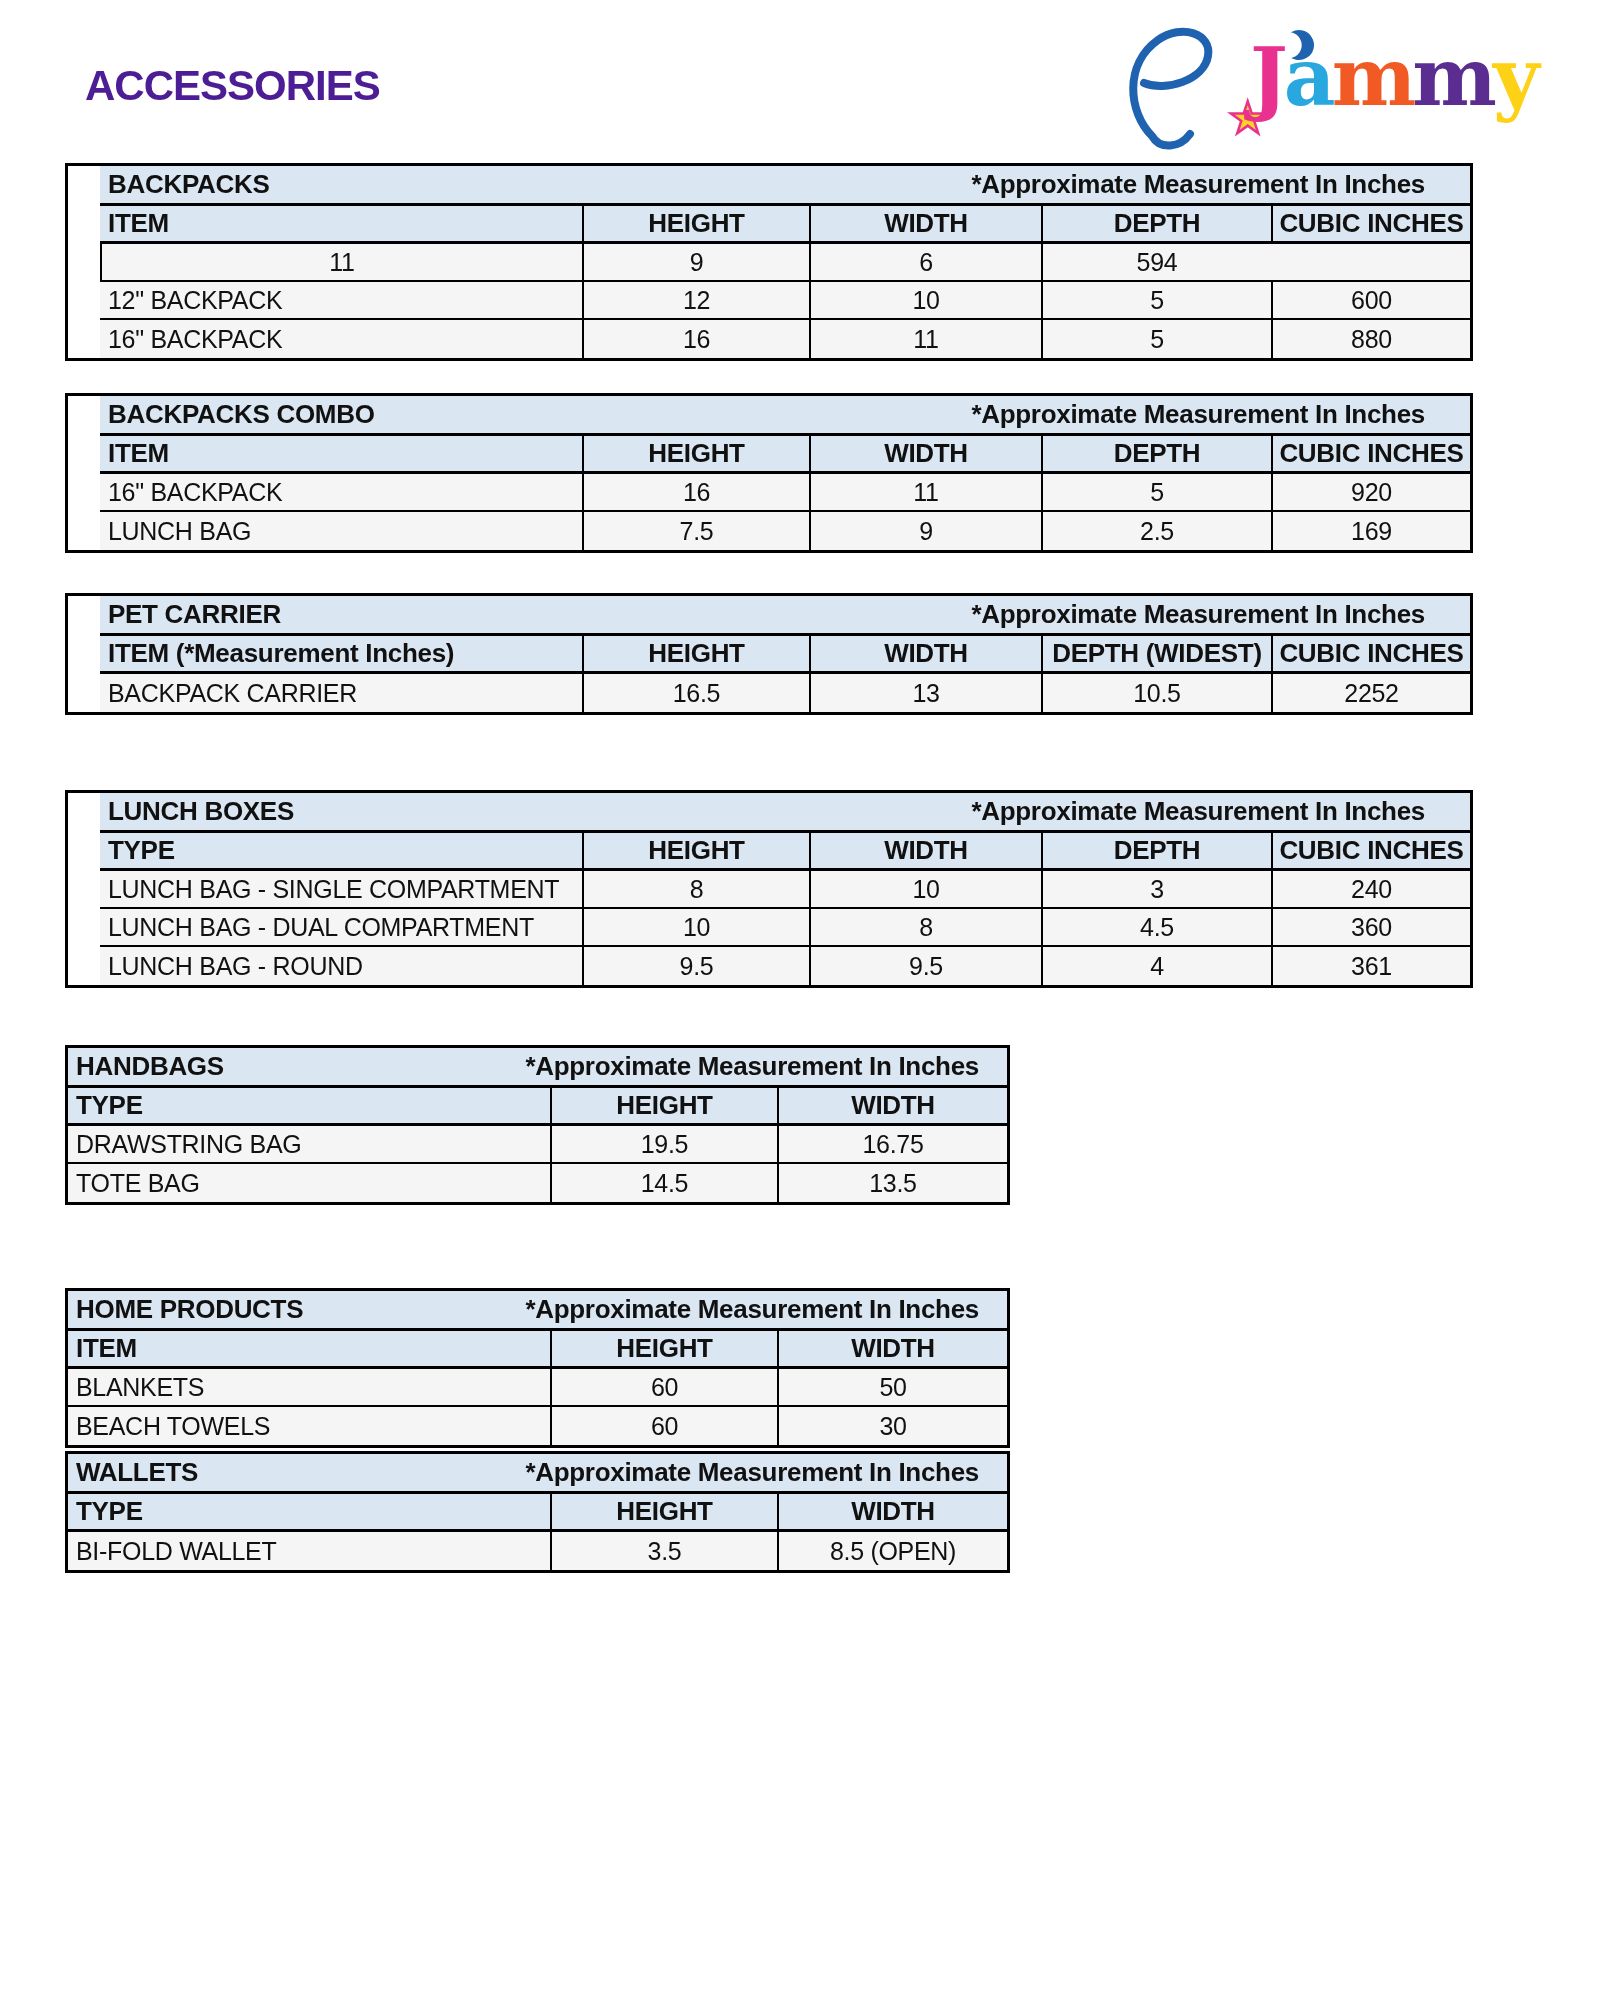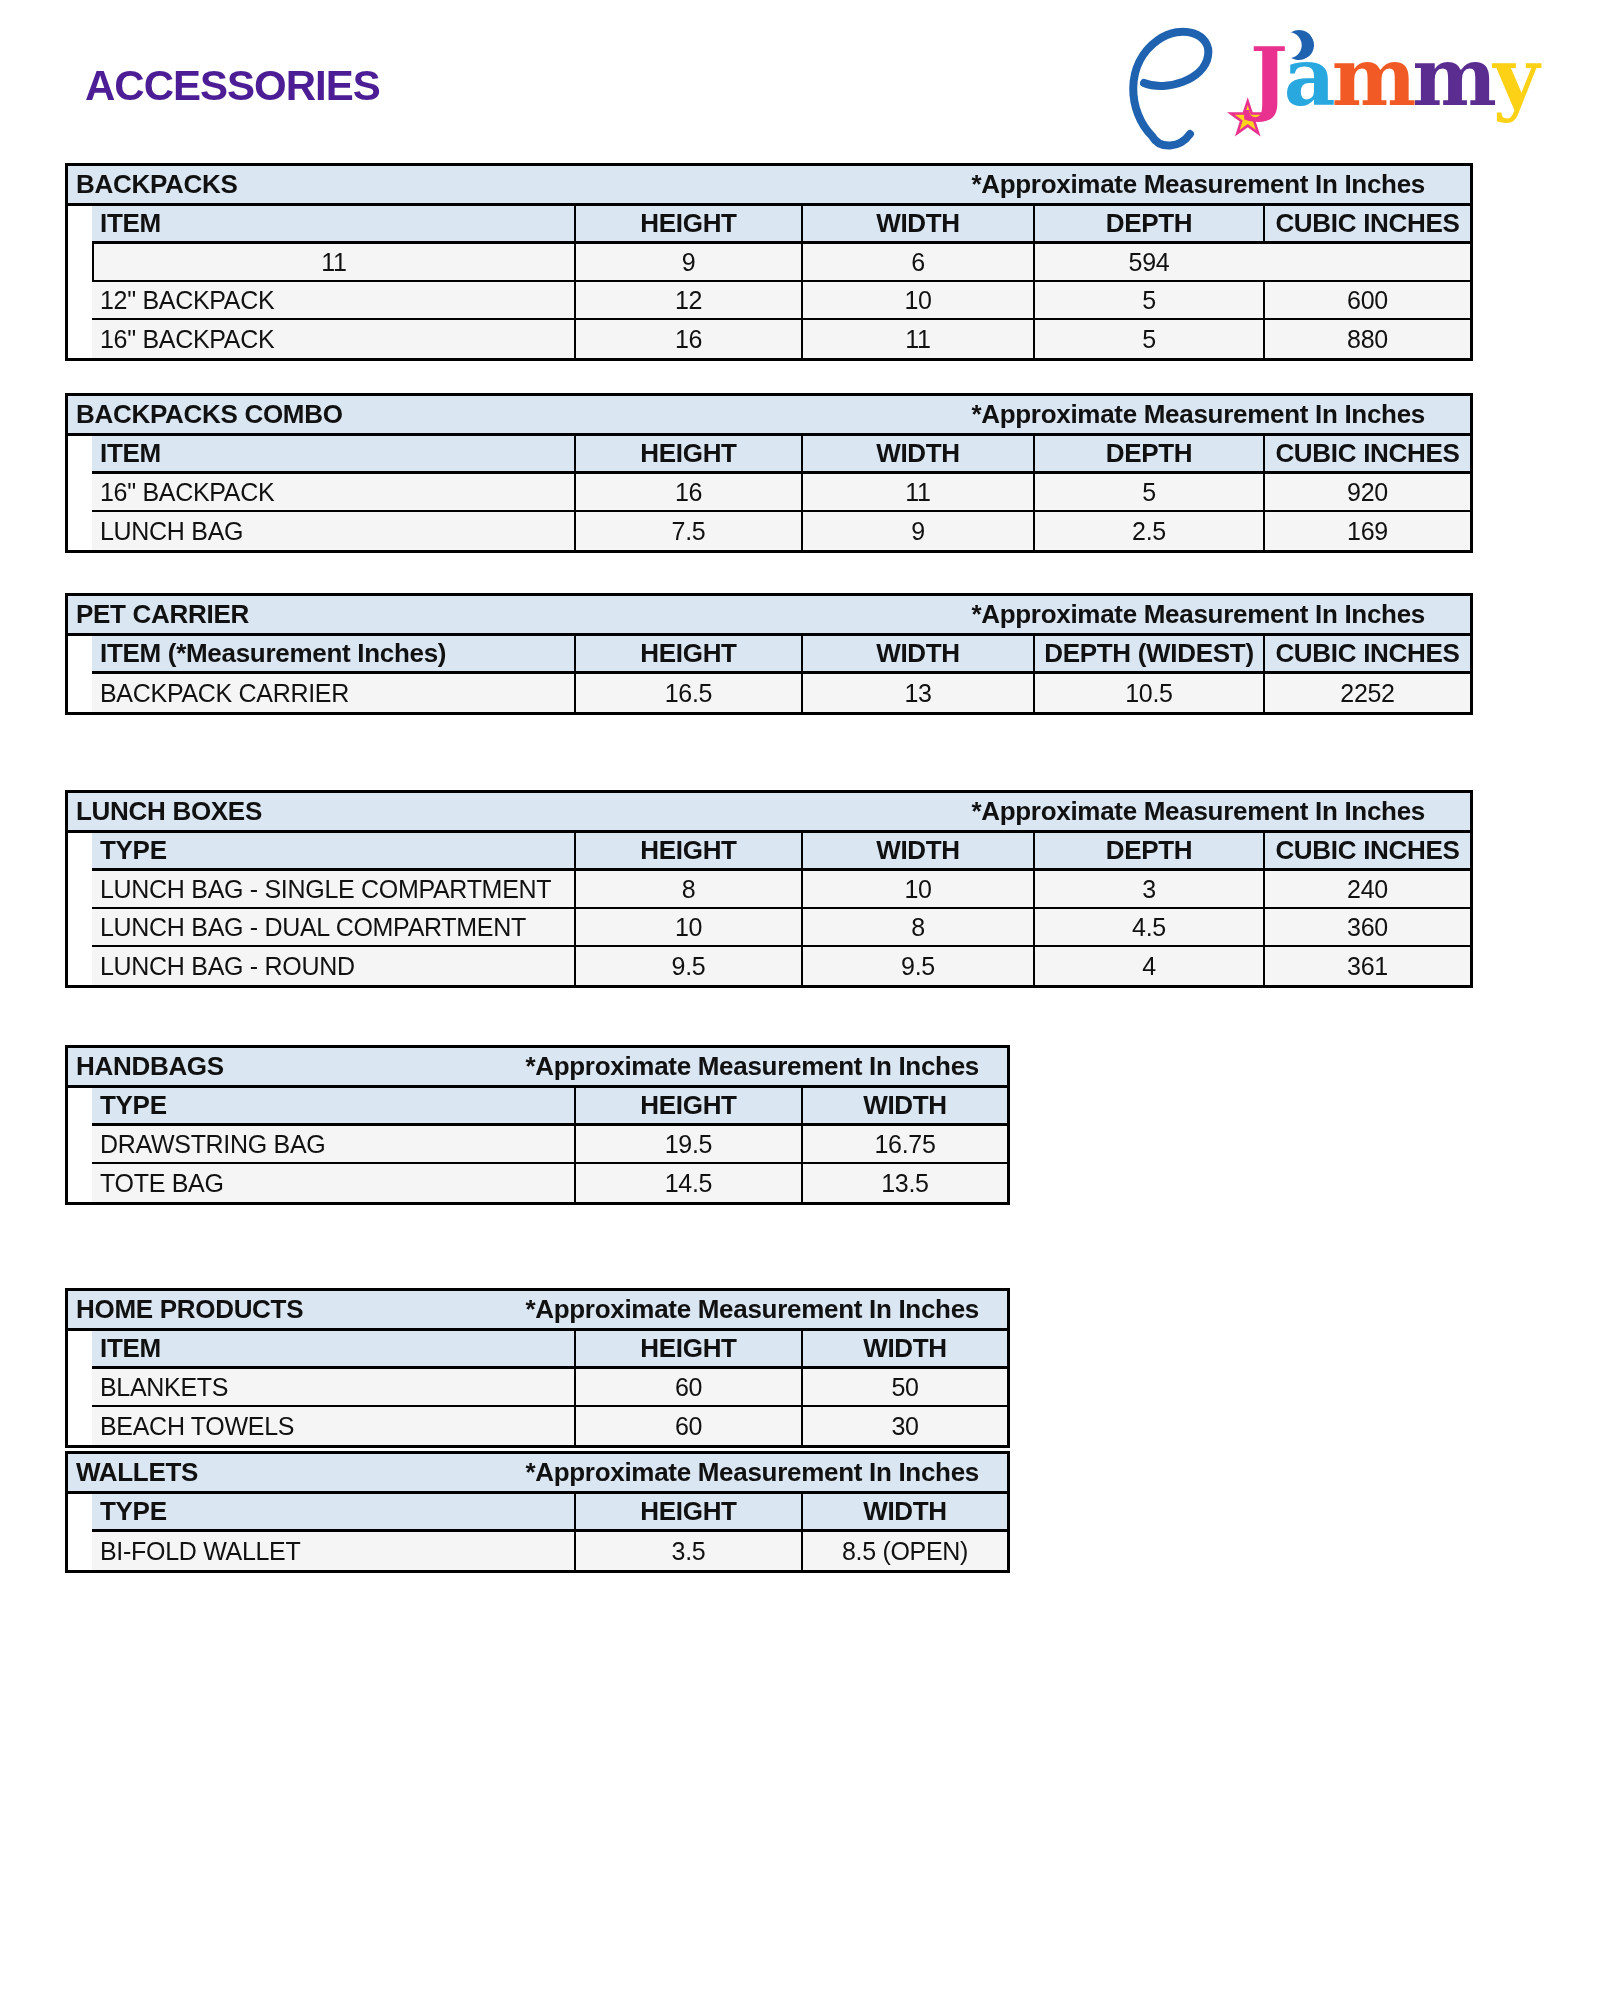--- a/index.html
+++ b/index.html
@@ -32,31 +32,31 @@
   }
   #logo .moon{
     position:absolute;left:168px;top:4px;width:30px;height:30px;border-radius:50%;
     box-shadow:inset -9px -5px 0 2px #1f63b0;transform:rotate(-30deg);
   }
   
   .meas-table{
     position:absolute;left:65px;border:3px solid var(--border);
     box-sizing:border-box;background:#fff;
   }
-  .meas-table.wide{width:1408px;}
+  .meas-table.wide{width:1408px;padding-left:32px;}
   .meas-table.narrow{width:945px;}
   .t-row{box-sizing:border-box;letter-spacing:-0.3px;}
   .title-row{
     display:flex;justify-content:space-between;align-items:center;
     background:var(--blue);border-bottom:3px solid var(--border);height:40px;
   }
   .title-row .t-name{font-weight:bold;font-size:26px;padding-left:8px;}
   .title-row .t-note{font-weight:bold;font-size:26px;padding-right:45px;}
   .narrow .title-row .t-note{padding-right:28px;}
-  .grid-row{display:grid;margin-left:24px;}
+  .grid-row{display:grid;}
   .wide .grid-row{grid-template-columns:482px 227px 232px 230px auto;}
   .narrow .grid-row{grid-template-columns:482px 227px auto;}
   .header-row{background:var(--blue);border-bottom:3px solid var(--border);height:38px;}
   .data-row{background:var(--rowbg);border-bottom:2px solid var(--border);height:38px;}
   .data-row:last-child{border-bottom:none;}
   .cell{
     display:flex;align-items:center;justify-content:center;
     border-left:2px solid var(--border);font-size:25px;overflow:hidden;
   }
   .cell.label{justify-content:flex-start;padding-left:8px;border-left:none;}

